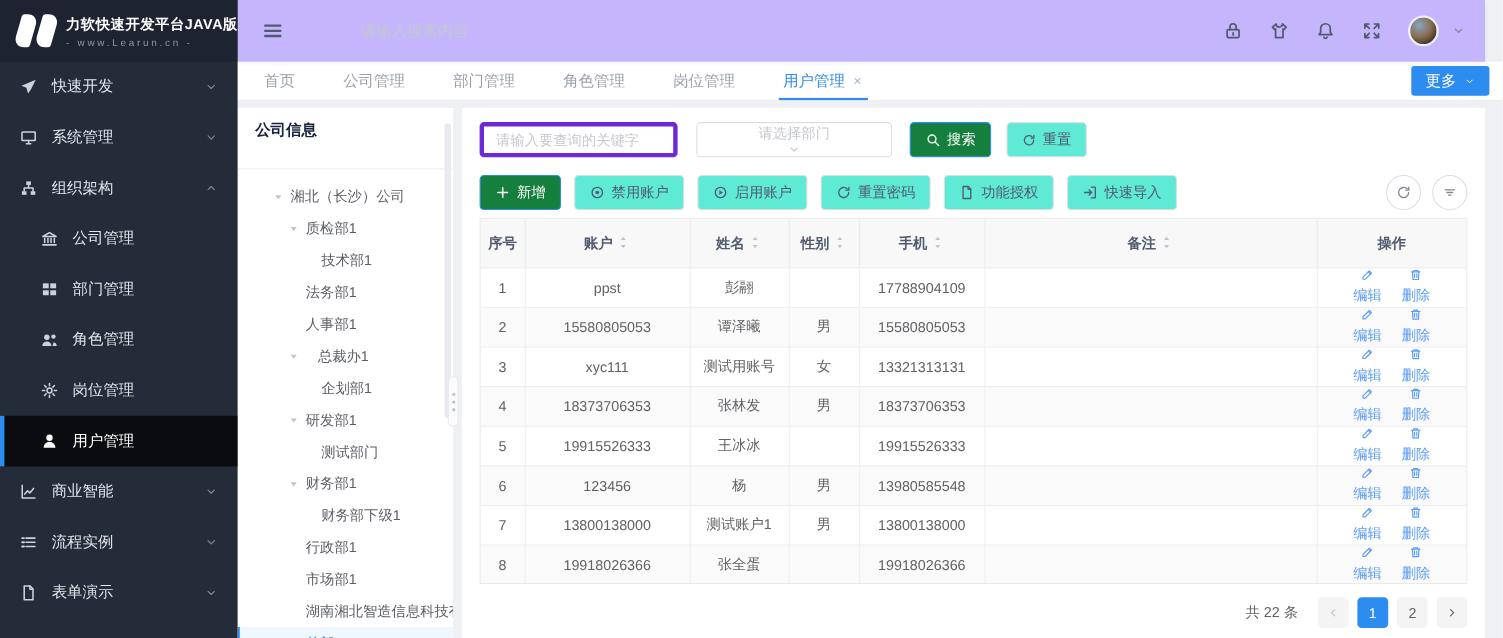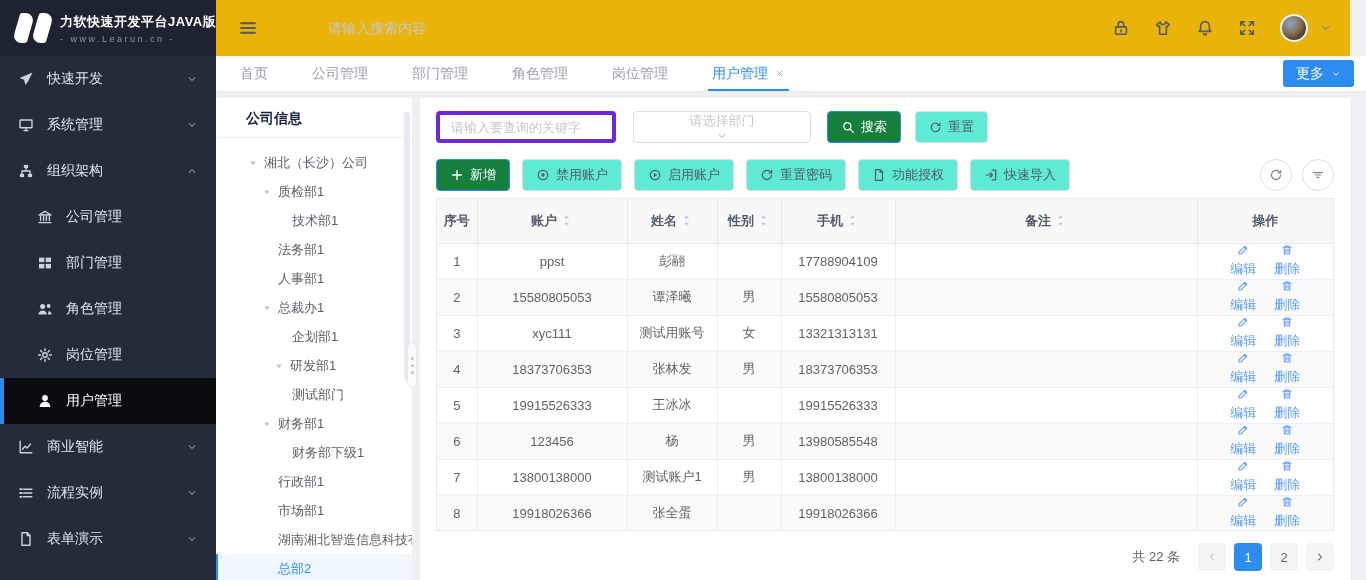--- a/index.html
+++ b/index.html
@@ -17,21 +17,21 @@
   .menu { position:absolute; top:56px; left:0; right:0; bottom:0; }
   .menu-item { height:46px; display:flex; align-items:center; padding:0 18px; color:#e2e5ea; cursor:pointer; }
   .menu-item .mi-icon { width:17px; margin-right:12px; color:#ced3db; display:flex; }
   .menu-item .mi-label { font-size:14px; }
   .menu-item .mi-chev { margin-left:auto; color:#7f8899; display:flex; }
   .menu-item.sub { padding-left:37px; }
   .menu-item.active { background:#0a0c10; border-left:4px solid #2d8cf0; padding-left:33px; color:#fff; }
   .menu-item.active .mi-icon { color:#fff; }
 
   
-  .topbar { position:absolute; left:216px; top:0; right:16px; height:56px; background:#eab308; display:flex; align-items:center; box-shadow:0 1px 4px rgba(0,21,41,.08); z-index:4; }
+  .topbar { position:absolute; left:216px; top:0; right:16px; height:56px; background:#c4b5fd; display:flex; align-items:center; box-shadow:0 1px 4px rgba(0,21,41,.08); z-index:4; }
   .hamburger { margin-left:22px; color:#515a6e; cursor:pointer; display:flex; }
   .global-search { border:none; outline:none; margin-left:70px; width:320px; font-size:14px; color:#515a6e; background:transparent; }
   .global-search::placeholder { color:#c5c8ce; }
   .topbar-right { margin-left:auto; display:flex; align-items:center; gap:24px; padding-right:18px; }
   .tb-icon { color:#515a6e; display:flex; cursor:pointer; }
   .avatar-wrap { display:flex; align-items:center; gap:12px; }
   .avatar { width:28px; height:28px; border-radius:50%; background:radial-gradient(circle at 35% 30%, #87a6c9 0%, #8a6f52 45%, #4a3c30 75%, #2a241e 100%); border:2px solid #eef2f6; cursor:pointer; }
   .user-chev { color:#808695; display:flex; cursor:pointer; }
 
   
@@ -40,21 +40,21 @@
   .tab { height:100%; display:flex; align-items:center; gap:6px; margin:0 22px; font-size:14px; color:#9aa0ac; cursor:pointer; position:relative; }
   .tab.active { color:#2d8cf0; }
   .tab.active::after { content:""; position:absolute; left:-4px; right:-4px; bottom:0; height:2px; background:#2d8cf0; }
   .tab .tab-close { display:flex; color:#9fb9df; }
   .more-btn { margin-left:auto; margin-right:12px; height:27px; padding:0 13px; background:#2d8cf0; color:#fff; border:none; border-radius:3px; font-size:14px; display:flex; align-items:center; gap:7px; cursor:pointer; font-family:inherit; }
 
   
   .content { position:absolute; left:216px; top:92px; right:0; bottom:0; }
 
   .tree-panel { position:absolute; left:0; top:6px; width:196px; bottom:0; background:#fff; overflow:hidden; }
-  .tree-header { height:40px; line-height:40px; padding:0 30px; font-size:14px; font-weight:bold; color:#17233d; border-bottom:1px solid #ebedf0; }
+  .tree-header { height:56px; line-height:40px; padding:0 16px; font-size:14px; font-weight:bold; color:#17233d; border-bottom:1px solid #ebedf0; }
   .tree-body { padding-top:10px; }
   .tree-node { height:29px; display:flex; align-items:center; font-size:13px; color:#5a5e66; cursor:pointer; white-space:nowrap; overflow:hidden; }
   .tree-node .tn-caret { width:14px; display:flex; color:#c0c4cc; flex:none; }
   .tree-node .tn-label { margin-left:2px; }
   .tree-node.selected { background:#f0f7ff; color:#2d8cf0; border-left:2px solid #2d8cf0; }
   .tree-scrollbar { position:absolute; right:2px; top:14px; width:6px; height:268px; border-radius:3px; background:#e8eaee; cursor:pointer; }
 
   .divider-handle { position:absolute; left:191px; top:250px; width:10px; height:46px; background:#fbfbfc; border:1px solid #e5e7ea; border-radius:5px; display:flex; flex-direction:column; align-items:center; justify-content:center; gap:4px; z-index:6; cursor:col-resize; }
   .divider-handle i { width:3px; height:3px; border-radius:50%; background:#c0c4cc; }
 
@@ -364,33 +364,33 @@
             <span class="tn-label">技术部1</span>
           </div>
           <div class="tree-node" style="padding-left: 46px;">
             <span class="tn-caret"></span>
             <span class="tn-label">法务部1</span>
           </div>
           <div class="tree-node" style="padding-left: 46px;">
             <span class="tn-caret"></span>
             <span class="tn-label">人事部1</span>
           </div>
-          <div class="tree-node" style="padding-left: 46px;">
+          <div class="tree-node" style="padding-left: 46px; gap: 11px;">
             <span class="tn-caret">
               <svg width="10" height="10" viewBox="0 0 16 16" fill="none" stroke="currentColor" stroke-width="1.4" stroke-linecap="round" stroke-linejoin="round">
                 <path d="M3.5 5.5h9L8 11.5z" fill="currentColor" stroke="none"></path>
               </svg>
             </span>
             <span class="tn-label">总裁办1</span>
           </div>
           <div class="tree-node" style="padding-left: 60px;">
             <span class="tn-caret"></span>
             <span class="tn-label">企划部1</span>
           </div>
-          <div class="tree-node" style="padding-left: 58px;">
+          <div class="tree-node" style="padding-left: 46px;">
             <span class="tn-caret">
               <svg width="10" height="10" viewBox="0 0 16 16" fill="none" stroke="currentColor" stroke-width="1.4" stroke-linecap="round" stroke-linejoin="round">
                 <path d="M3.5 5.5h9L8 11.5z" fill="currentColor" stroke="none"></path>
               </svg>
             </span>
             <span class="tn-label">研发部1</span>
           </div>
           <div class="tree-node" style="padding-left: 60px;">
             <span class="tn-caret"></span>
             <span class="tn-label">测试部门</span>

